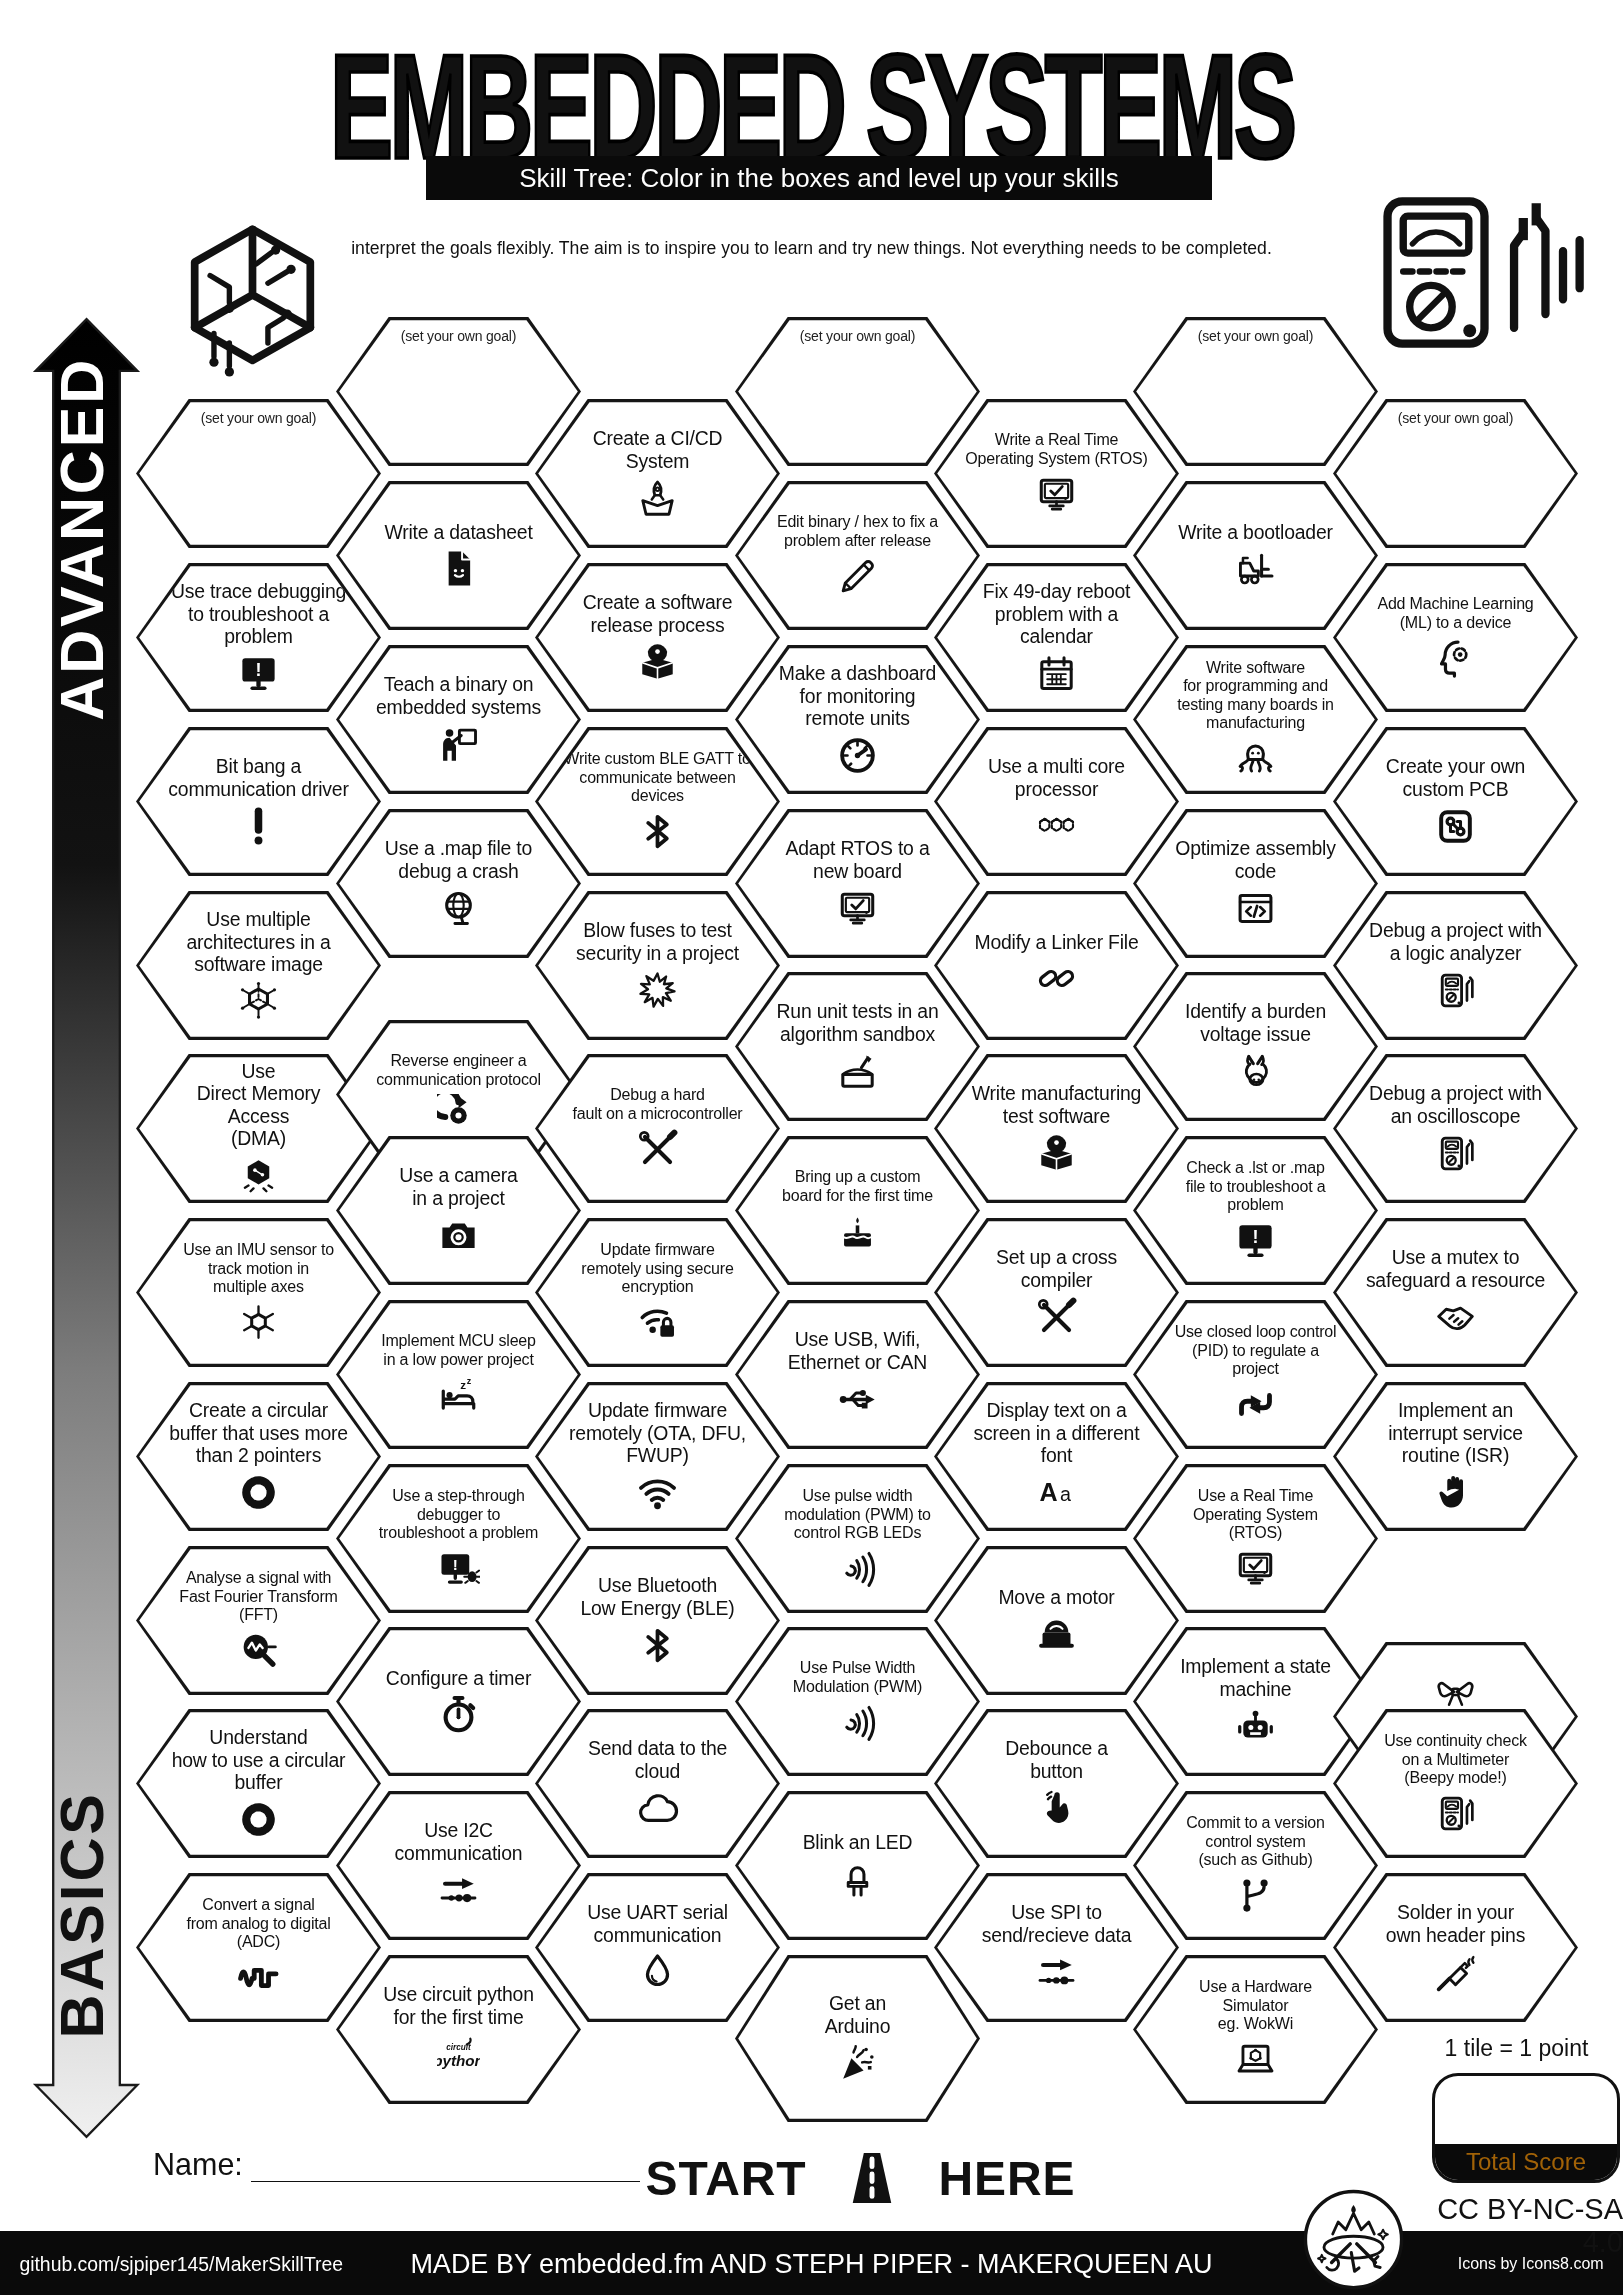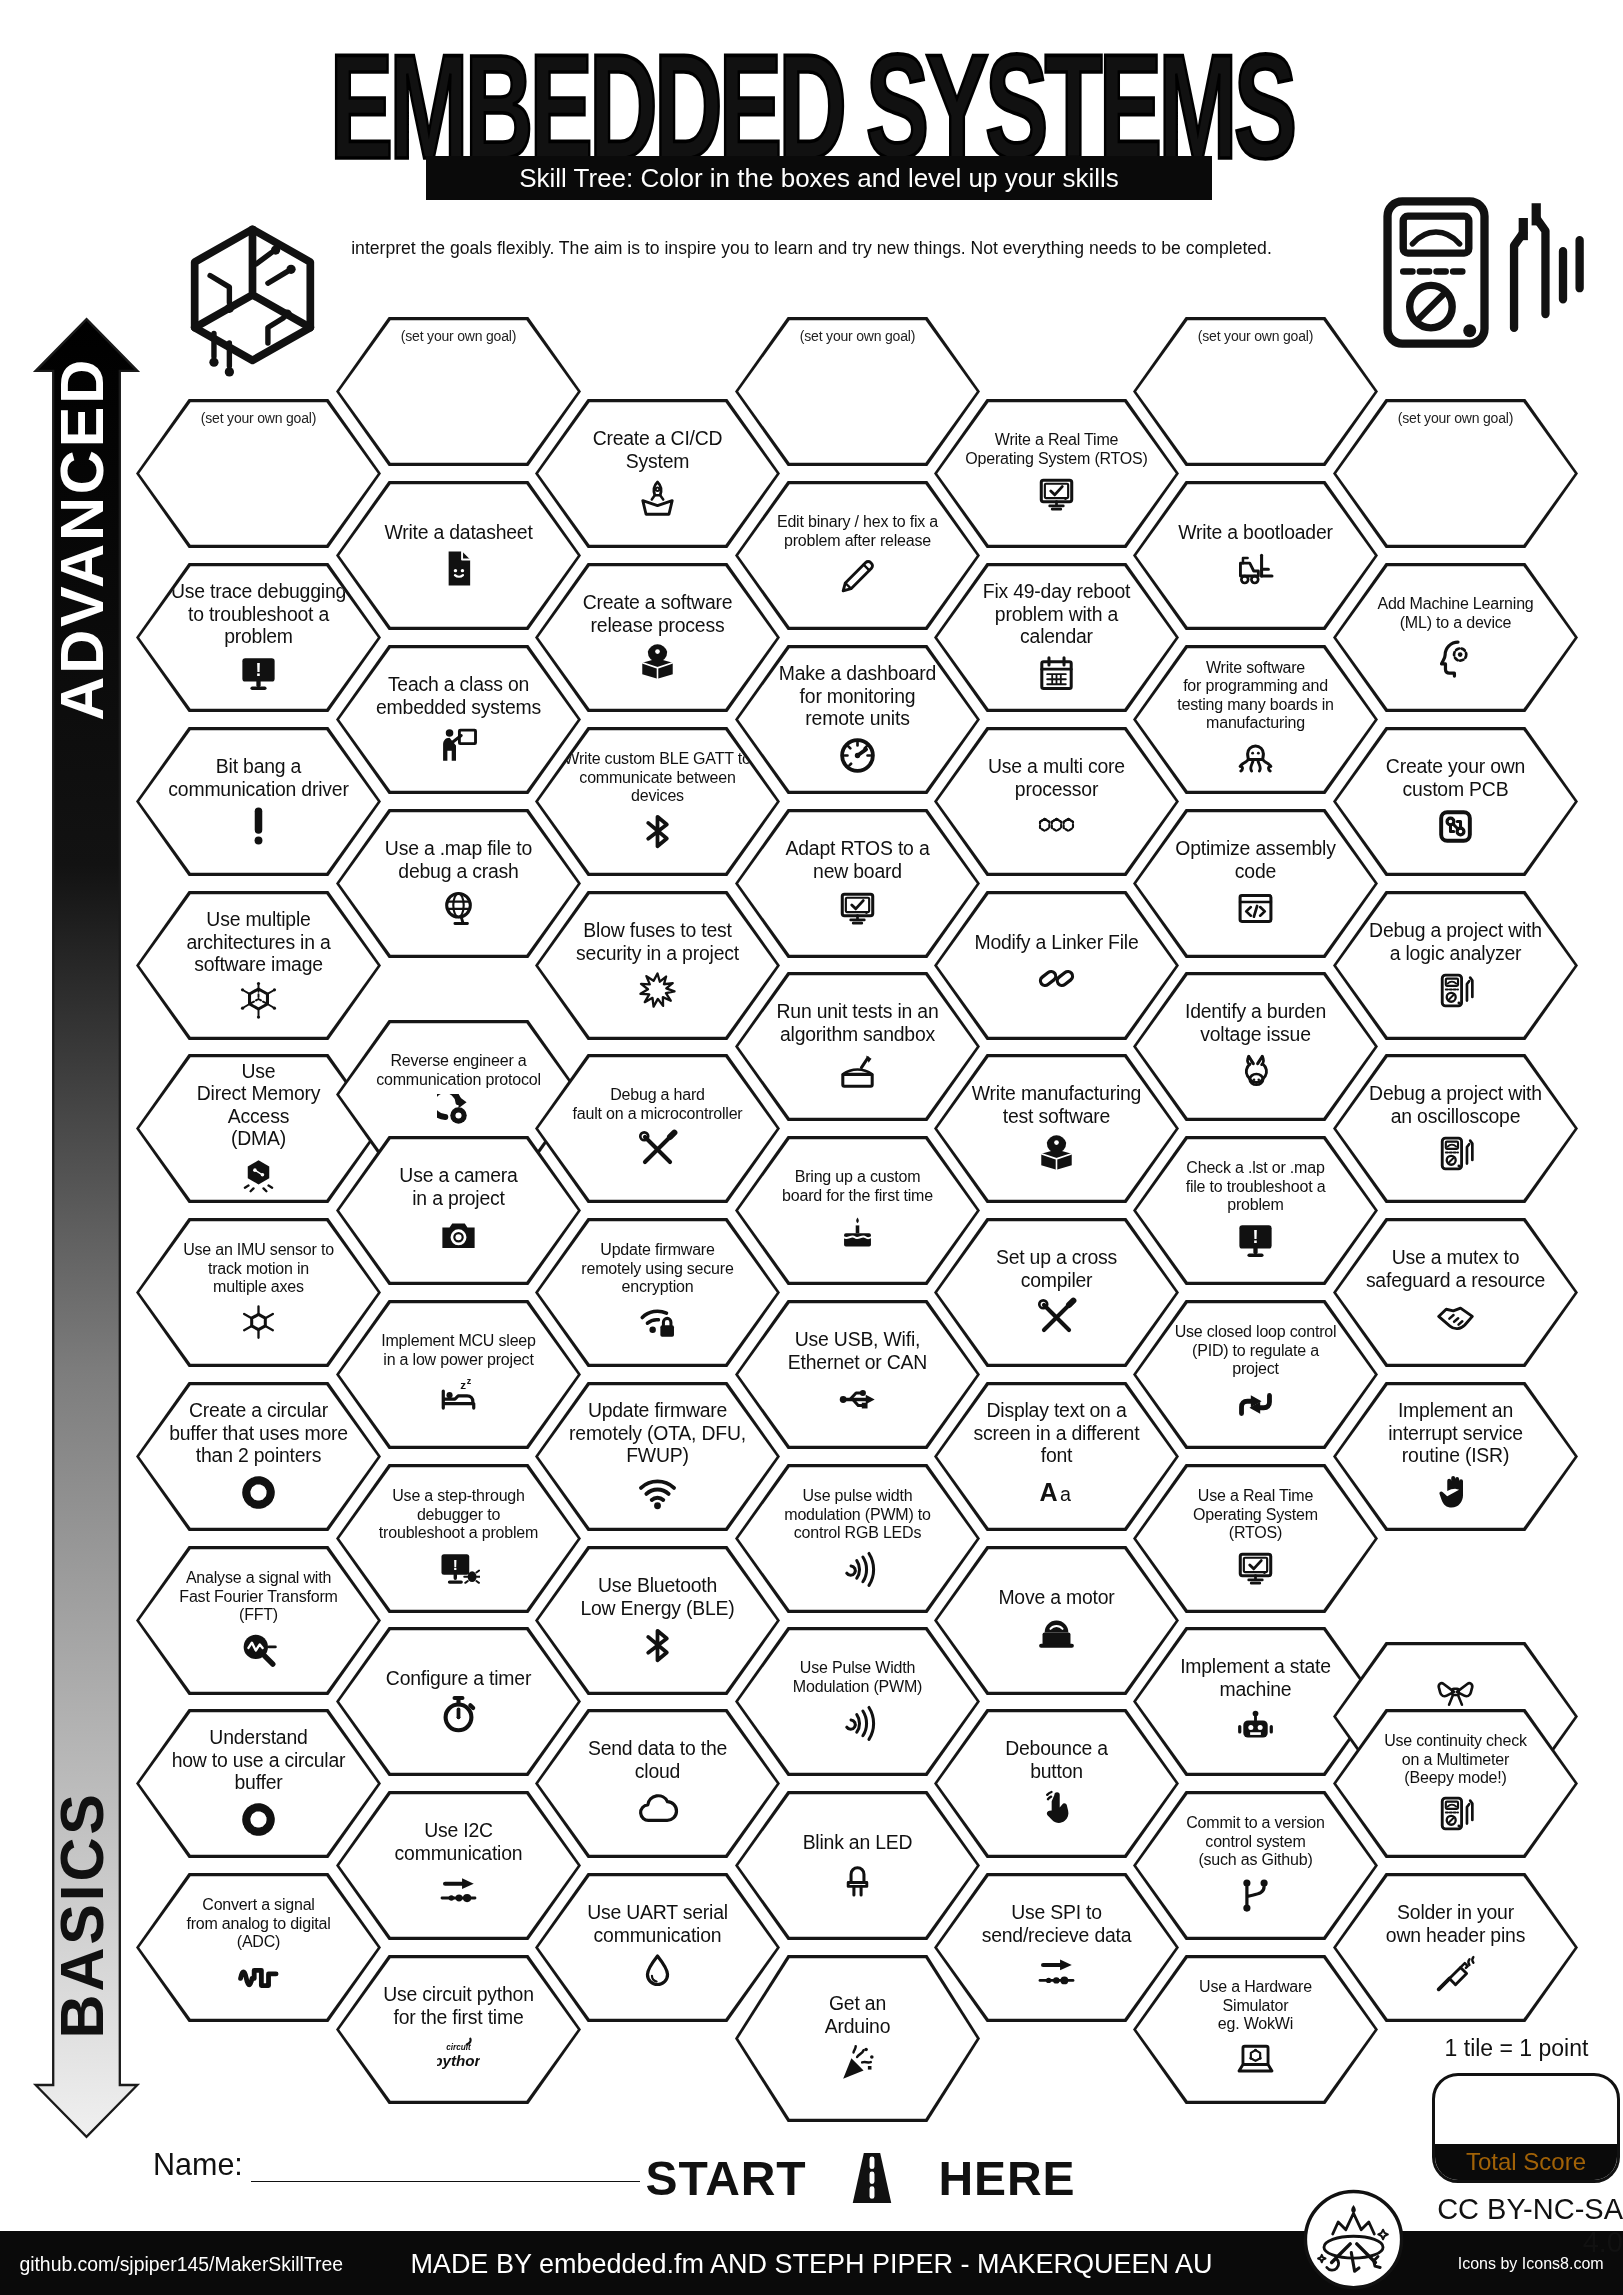--- a/index.html
+++ b/index.html
@@ -273,21 +273,21 @@
               <circle cx="10.3" cy="13.2" r=".95" fill="#fff" stroke="none"></circle>
               <circle cx="14.2" cy="13.2" r=".95" fill="#fff" stroke="none"></circle>
               <path d="M10 15.7c1.3 1.2 3.3 1.2 4.5 0" stroke="#fff" stroke-width="1.2"></path>
             </svg>
           </span>
         </div>
       </div>
       <div class="hex" style="left: 336px; top: 645px; width: 245px; height: 149px;">
         <div class="hex-bg"></div>
         <div class="hex-inner">
-          <span class="hex-label">Teach a class on
+          <span class="hex-label">Teach a binary on
 embedded systems</span>
           <span class="hex-icon">
             <svg viewBox="0 0 24 24" fill="none" stroke="#111" stroke-width="1.7" stroke-linecap="round" stroke-linejoin="round">
               <rect x="12.5" y="4" width="9" height="7.5" rx=".5" stroke-width="1.6"></rect>
               <circle cx="7" cy="5.6" r="2.1" fill="#111" stroke="none"></circle>
               <path d="M7 8.2c-2.3 0-3.6 1.6-3.6 3.8V21h2.4v-5.5h2.4V21h2.4v-8.5z" fill="#111" stroke="none"></path>
               <path d="M9 10.5l4.5-3.5" stroke-width="1.7"></path>
             </svg>
           </span>
         </div>

